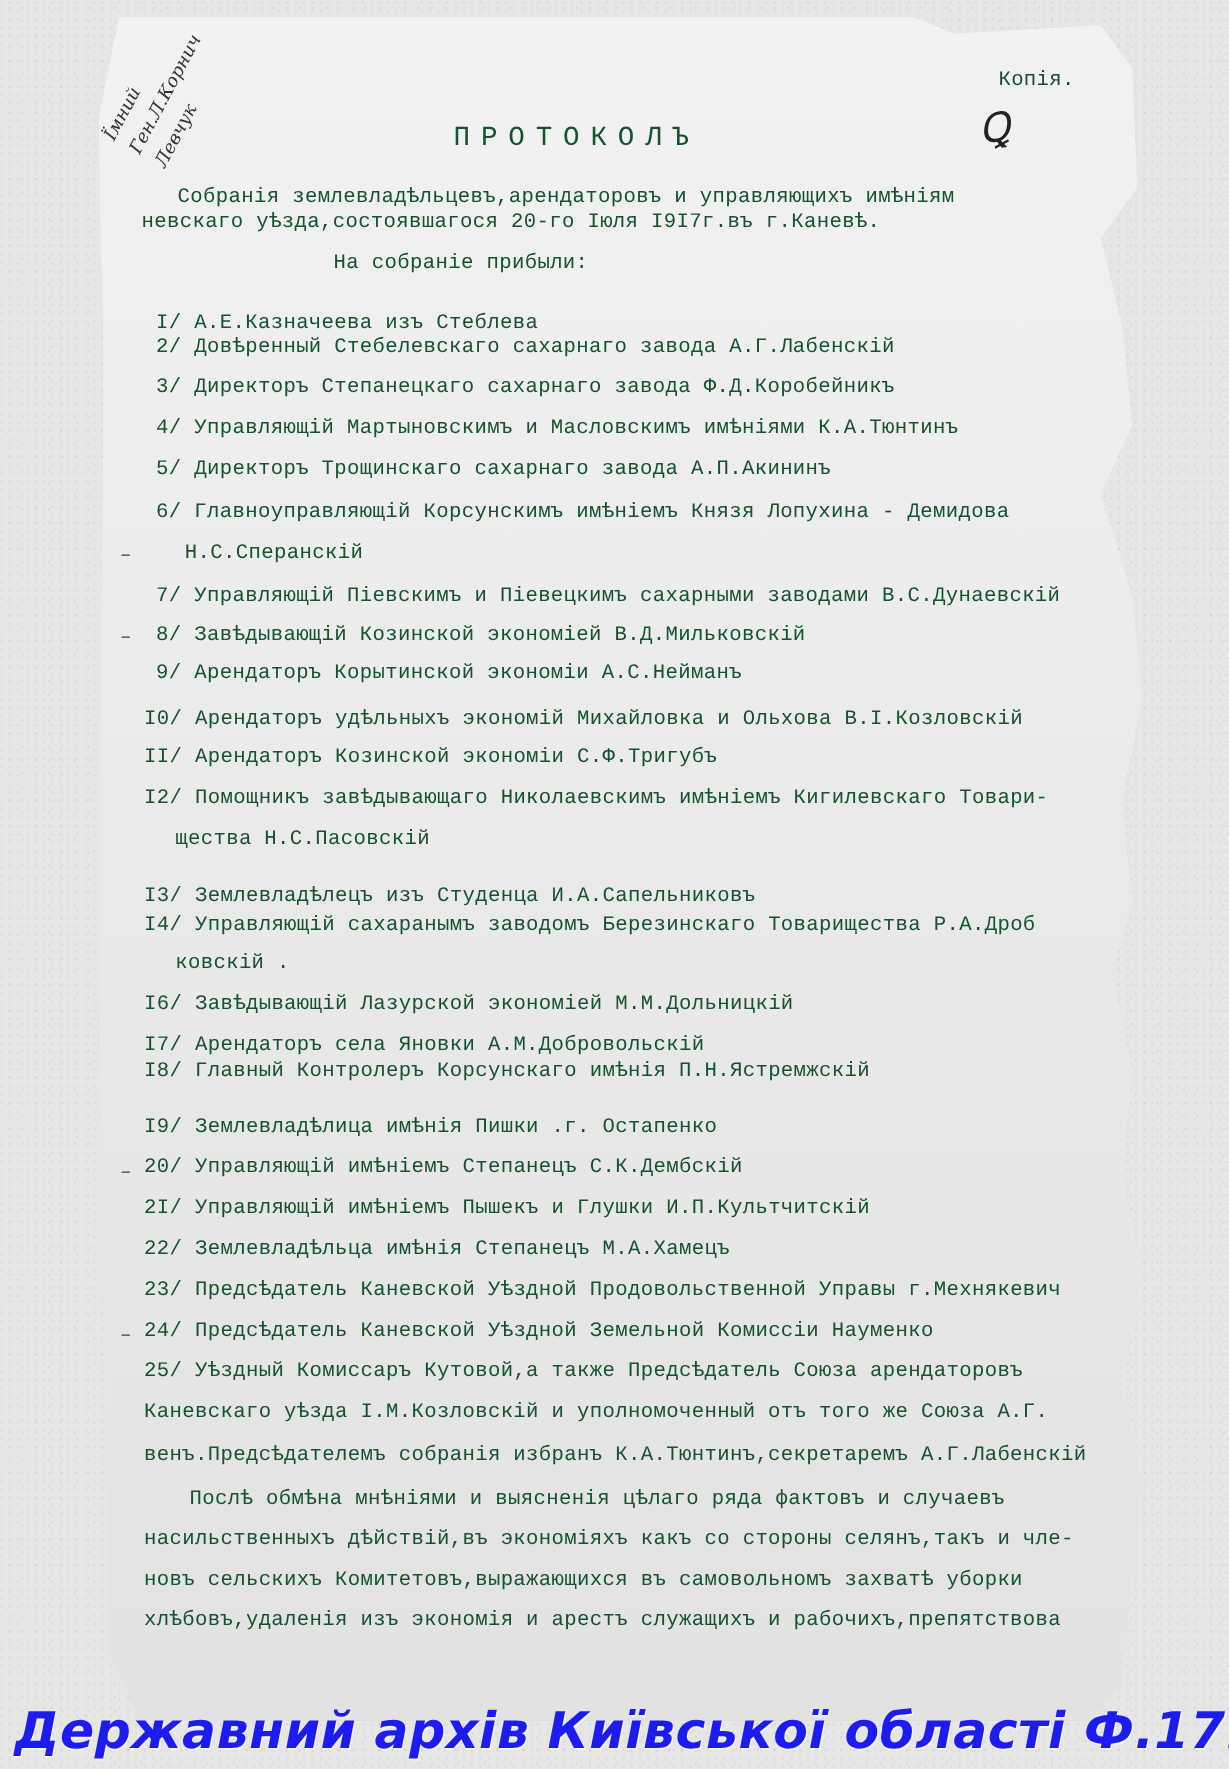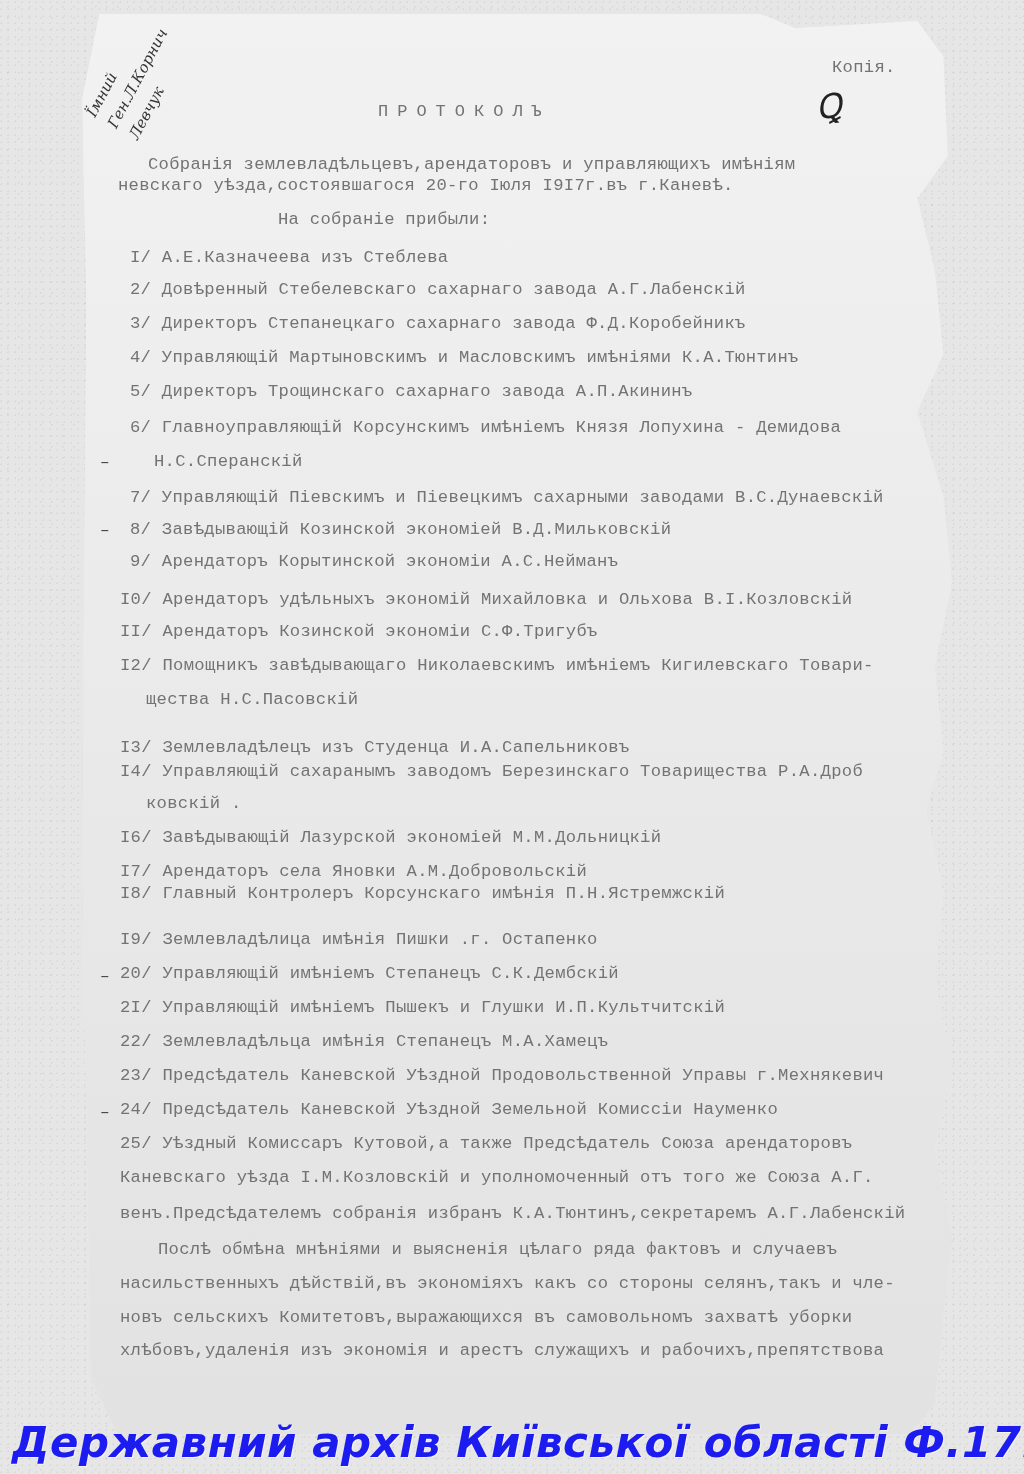--- a/index.html
+++ b/index.html
@@ -12,22 +12,22 @@
     background-size: 7px 7px, 11px 11px;
     font-family: "Liberation Mono", "DejaVu Sans Mono", monospace;
   }
   .paper {
     position: absolute; left: 82px; top: 14px; width: 870px; height: 1420px;
     background: #ececec;
     background-image: linear-gradient(180deg, #f2f2f2 0%, #e8e8e8 60%, #e2e2e2 100%);
     box-shadow: 0 0 12px rgba(0,0,0,0.25);
     clip-path: polygon(2% 0%, 78% 0%, 82% 1%, 96% 0.5%, 99% 3%, 99.5% 10%, 96% 13%, 98% 18%, 99% 24%, 96% 28%, 99% 34%, 100% 40%, 98% 46%, 99% 52%, 97% 56%, 99% 62%, 98% 68%, 100% 74%, 98% 80%, 100% 86%, 99% 92%, 98% 98%, 95% 100%, 4% 100%, 1% 96%, 0% 60%, 0.5% 20%, 0% 6%);
   }
-  .typed { position: absolute; color: #737373; font-size: 17.2px; letter-spacing: 0.3px; white-space: nowrap; }
-  .title { letter-spacing: 9px; font-size: 17px; }
+  .typed { position: absolute; color: #14532d; font-size: 17.2px; letter-spacing: 0.3px; white-space: nowrap; }
+  .title { letter-spacing: 9px; font-size: 23px; }
   .handwriting {
     position: absolute; left: 80px; top: 110px;
     transform: rotate(-62deg); transform-origin: left top;
     font-family: "DejaVu Serif", serif; font-style: italic; font-size: 15px; color: #333;
     line-height: 24px;
   }
   .hw-line { display: block; }
   .initials {
     position: absolute; left: 815px; top: 82px; font-family: "DejaVu Serif", serif;
     font-style: italic; font-size: 34px; color: #222; transform: rotate(-8deg);
@@ -55,21 +55,21 @@
 <div class="typed" style="left:832px; top:58px;">Копія.</div>
 <div class="initials">Ꝗ</div>
 
 <div class="typed title" style="left:378px; top:102px;">ПРОТОКОЛЪ</div>
 <div class="typed" style="left:148px; top:139px;margin-top:16px;">Собранія землевладѣльцевъ,арендаторовъ и управляющихъ имѣніям</div>
 <div class="typed" style="left:118px; top:176px;">невскаго уѣзда,состоявшагося 20-го Іюля І9І7г.въ г.Каневѣ.</div>
 <div class="typed" style="left:278px; top:210px;">На собраніе прибыли:</div>
 
 <div id="attendee-list">
 
-  <div class="typed" style="left:130px; top:248px;text-align:right;"><span>І/</span> <span>А.Е.Казначеева изъ Стеблева</span></div>
+  <div class="typed" style="left:130px; top:260px;text-align:right;"><span>І/</span> <span>А.Е.Казначеева изъ Стеблева</span></div>
   <div class="typed" style="left:130px; top:280px;"><span>2/</span> <span>Довѣренный Стебелевскаго сахарнаго завода А.Г.Лабенскій</span></div>
   <div class="typed" style="left:130px; top:314px;"><span>3/</span> <span>Директоръ Степанецкаго сахарнаго завода Ф.Д.Коробейникъ</span></div>
   <div class="typed" style="left:130px; top:348px;"><span>4/</span> <span>Управляющій Мартыновскимъ и Масловскимъ имѣніями К.А.Тюнтинъ</span></div>
   <div class="typed" style="left:130px; top:382px;"><span>5/</span> <span>Директоръ Трощинскаго сахарнаго завода А.П.Акининъ</span></div>
   <div class="typed" style="left:130px; top:418px;"><span>6/</span> <span>Главноуправляющій Корсунскимъ имѣніемъ Князя Лопухина - Демидова</span></div>
   <div class="typed" style="left:154px; top:452px;">Н.С.Сперанскій</div>
   <div class="typed" style="left:130px; top:488px;"><span>7/</span> <span>Управляющій Піевскимъ и Піевецкимъ сахарными заводами В.С.Дунаевскій</span></div>
   <div class="typed" style="left:130px; top:520px;"><span>8/</span> <span>Завѣдывающій Козинской экономіей В.Д.Мильковскій</span></div>
   <div class="typed" style="left:130px; top:552px;"><span>9/</span> <span>Арендаторъ Корытинской экономіи А.С.Нейманъ</span></div>
   <div class="typed" style="left:120px; top:590px;"><span>І0/</span> <span>Арендаторъ удѣльныхъ экономій Михайловка и Ольхова В.І.Козловскій</span></div>

